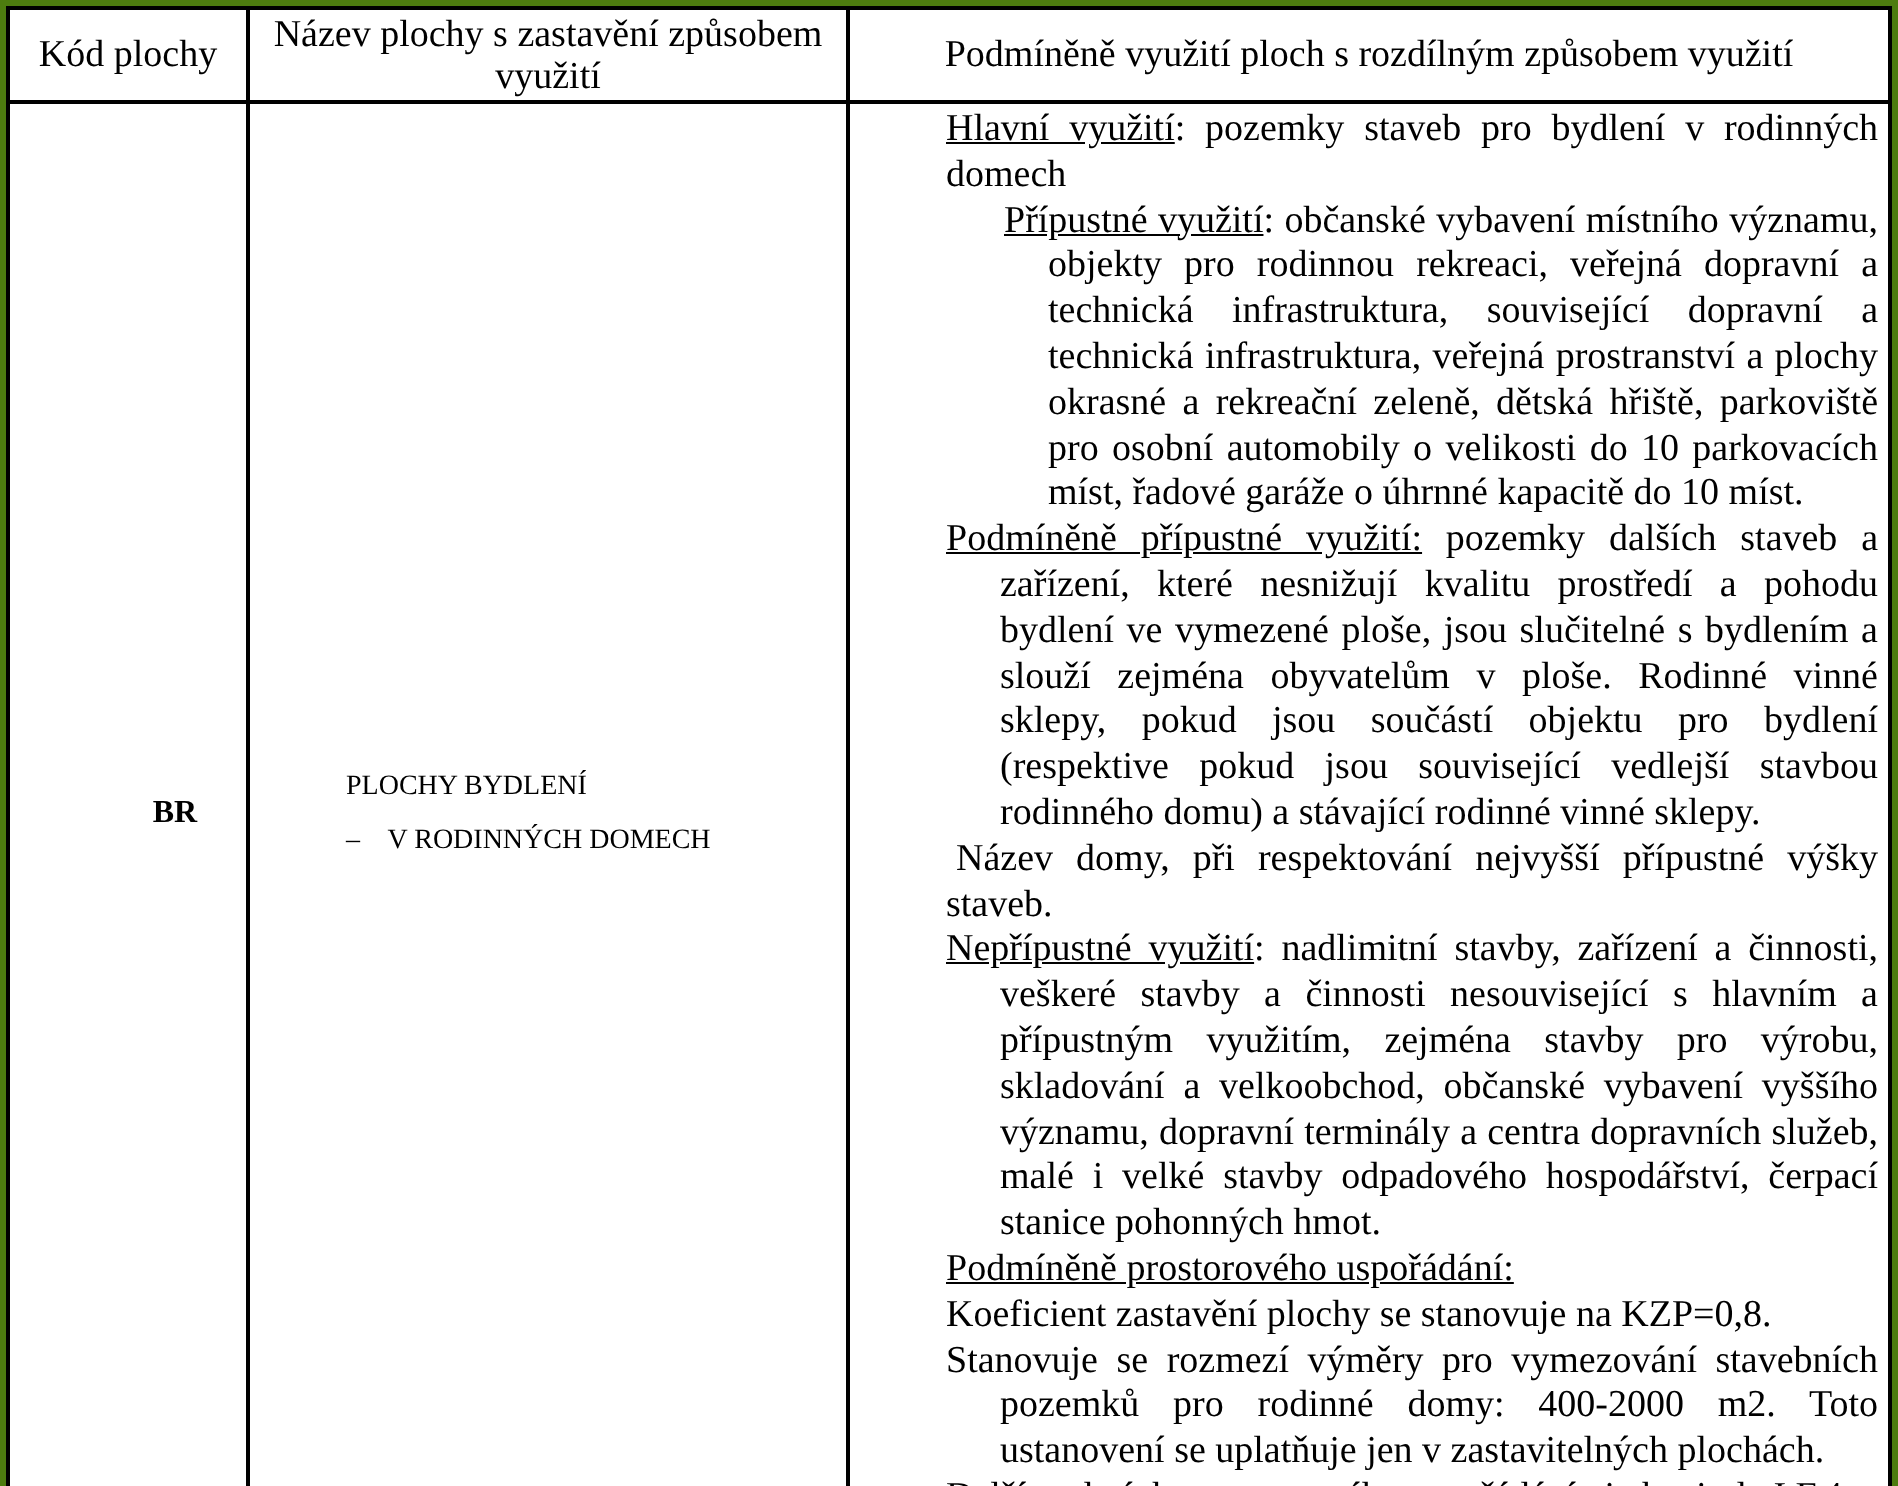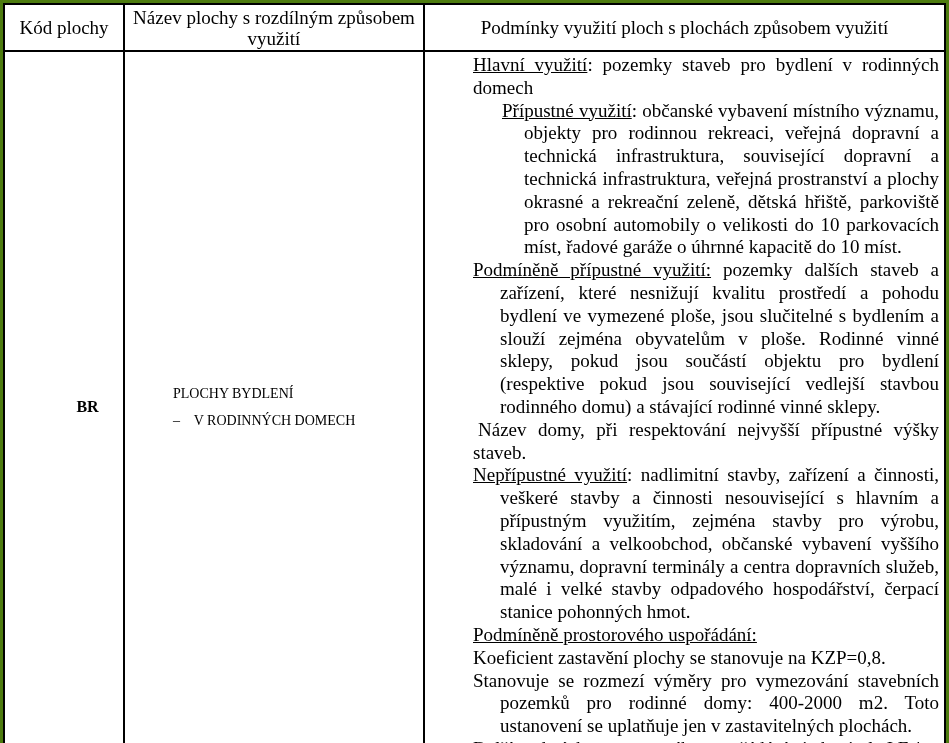--- a/index.html
+++ b/index.html
@@ -77,22 +77,22 @@
   tr.sliver td { height: 12px; padding: 0; }
 </style>
 </head>
 <body>
 
 <div class="page">
   <table class="zoning">
     <thead>
       <tr>
         <th class="h-code">Kód plochy</th>
-        <th class="h-name">Název plochy s rozdílným způsobem využití</th>
-        <th class="h-cond">Podmínky využití ploch s plochách způsobem využití</th>
+        <th class="h-name">Název plochy s zastavění způsobem využití</th>
+        <th class="h-cond">Podmíněně využití ploch s rozdílným způsobem využití</th>
       </tr>
     </thead>
     <tbody>
       <tr>
         <td class="code-cell">BR</td>
         <td class="name-cell"><span>PLOCHY BYDLENÍ</span><br><span>–    V RODINNÝCH DOMECH</span></td>
         <td class="cond-cell" id="conditions-cell">
             <div class="para"><span class="u">Hlavní využití</span>: pozemky staveb pro bydlení v rodinných domech</div>
             <div class="para hang lead"><span class="u">Přípustné využití</span>: občanské vybavení místního významu, objekty pro rodinnou rekreaci, veřejná dopravní a technická infrastruktura, související dopravní a technická infrastruktura, veřejná prostranství a plochy okrasné a rekreační zeleně, dětská hřiště, parkoviště pro osobní automobily o velikosti do 10 parkovacích míst, řadové garáže o úhrnné kapacitě do 10 míst.</div>
             <div class="para hang"><span class="u">Podmíněně přípustné využití:</span> pozemky dalších staveb a zařízení, které nesnižují kvalitu prostředí a pohodu bydlení ve vymezené ploše, jsou slučitelné s bydlením a slouží zejména obyvatelům v ploše. Rodinné vinné sklepy, pokud jsou součástí objektu pro bydlení (respektive pokud jsou související vedlejší stavbou rodinného domu) a stávající rodinné vinné sklepy.</div>

